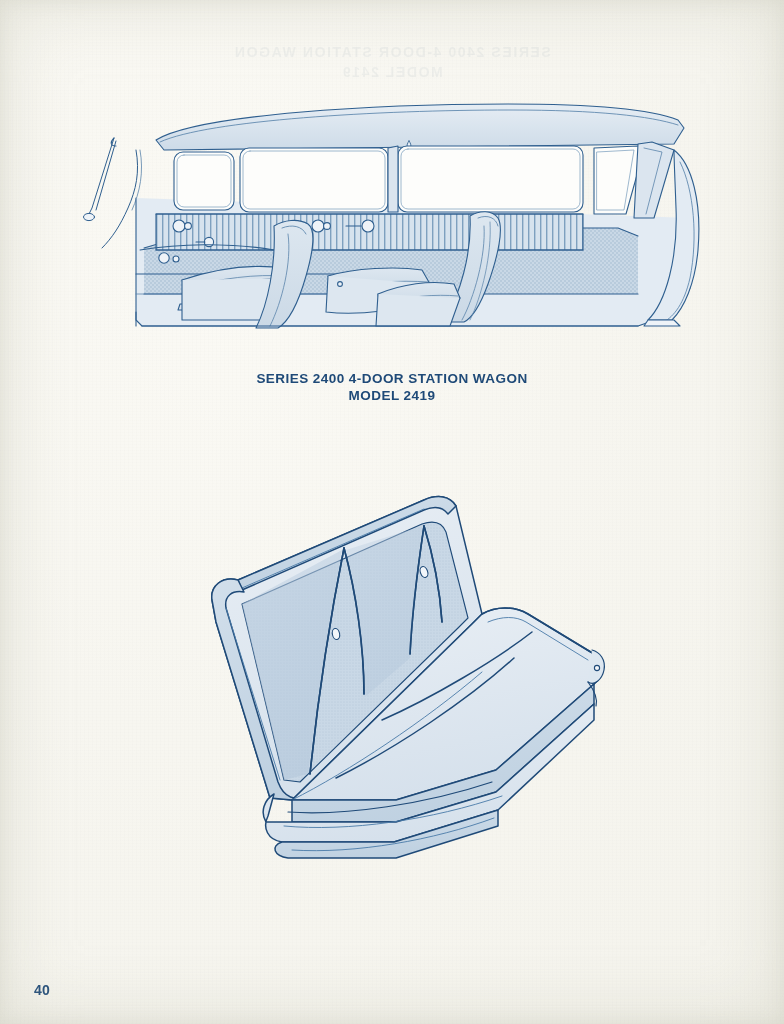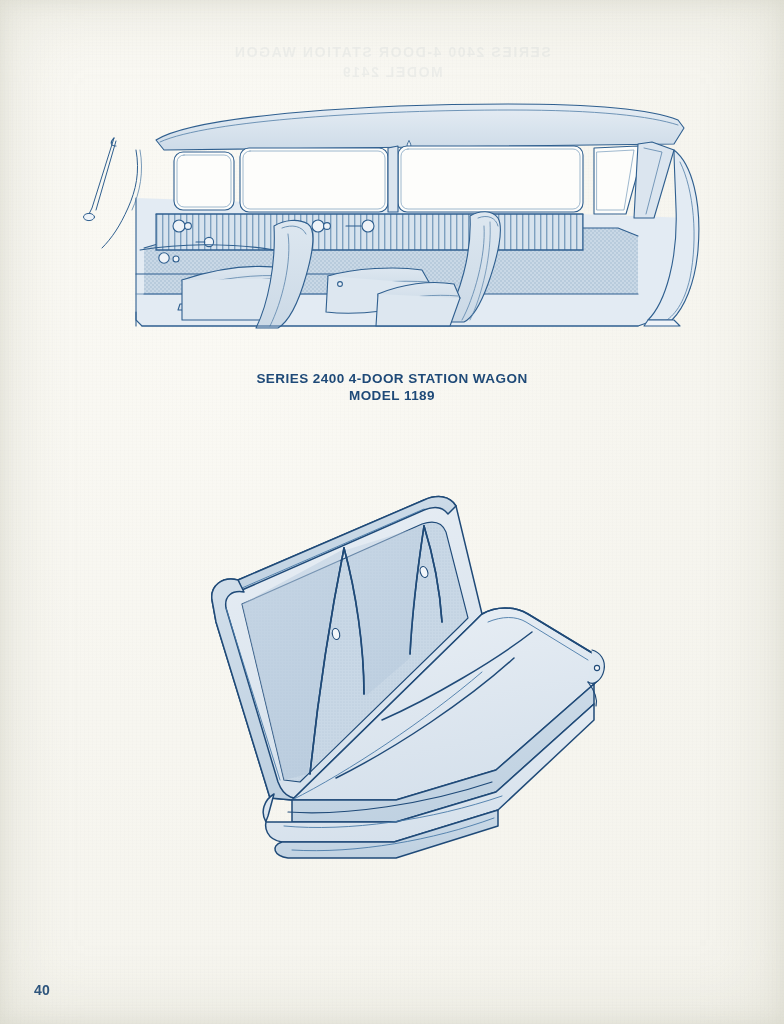--- a/index.html
+++ b/index.html
@@ -258,21 +258,21 @@
 
       <g>
         <path d="M64 228 L 560 228" stroke="#2f5f8f"></path>
         <path d="M58 214 L 58 228" stroke="#2f5f8f"></path>
       </g>
     </g>
   </svg>
 
   <div class="caption">
     <span class="line">SERIES 2400 4-DOOR STATION WAGON</span>
-    <span class="line">MODEL 1189</span>
+    <span class="line">MODEL 2419</span>
   </div>
 
   <svg class="fig" id="fig-seat" width="420" height="398" viewBox="0 0 420 398" xmlns="http://www.w3.org/2000/svg">
     <defs>
       <linearGradient id="seatLight" x1="0" y1="0" x2="0.3" y2="1">
         <stop offset="0%" stop-color="#e9eff5"></stop>
         <stop offset="100%" stop-color="#d6e1ec"></stop>
       </linearGradient>
       <linearGradient id="seatMid" x1="0" y1="0" x2="0.4" y2="1">
         <stop offset="0%" stop-color="#d2dfeb"></stop>

